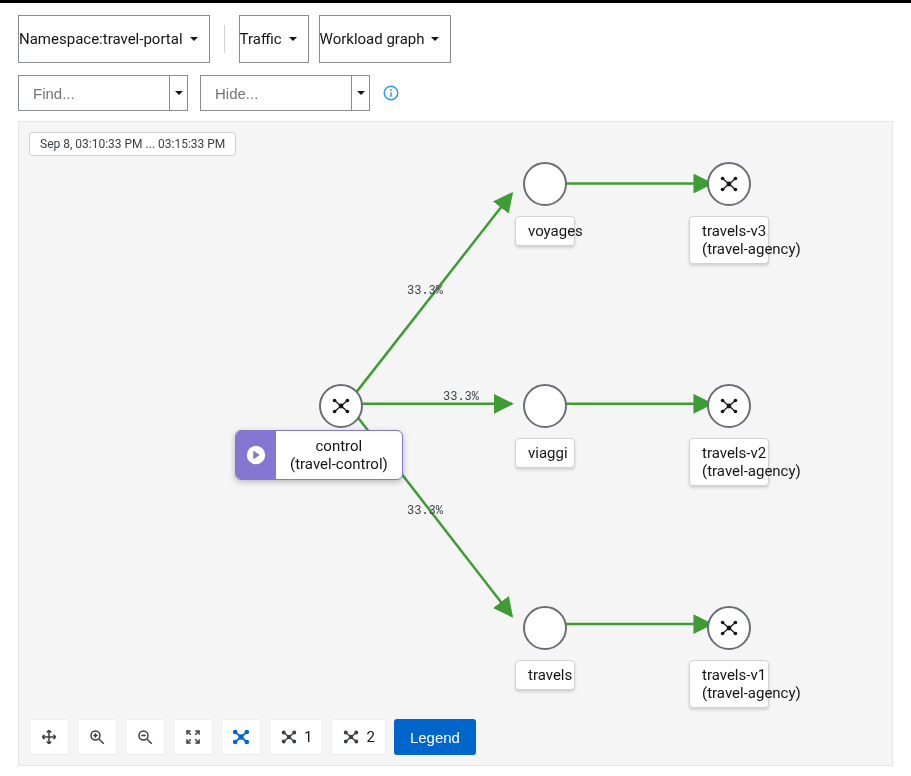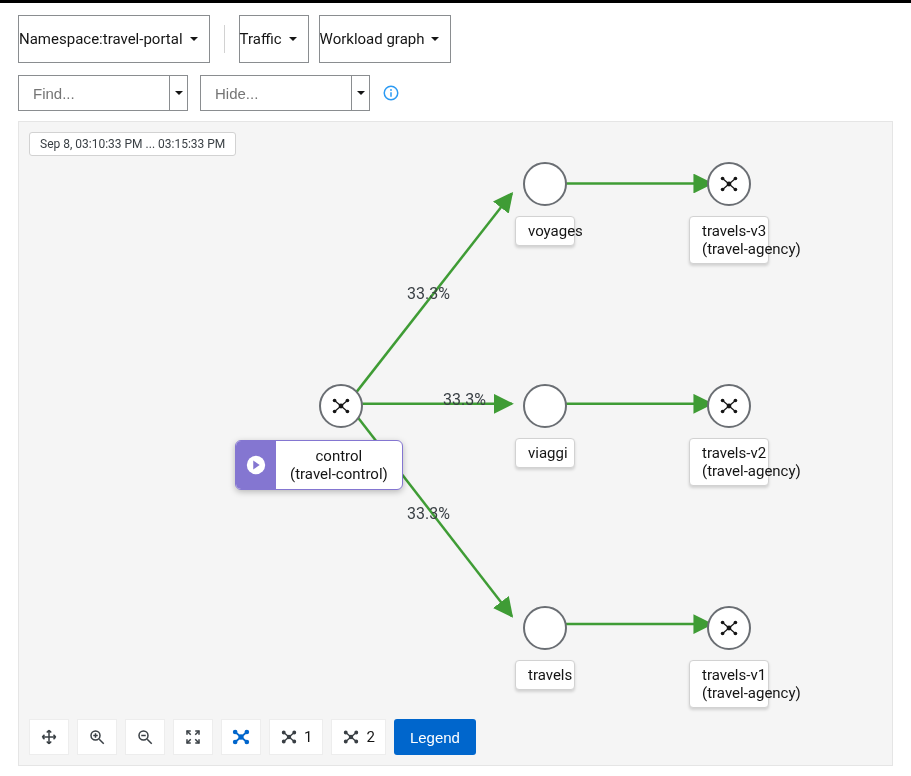--- a/index.html
+++ b/index.html
@@ -58,21 +58,21 @@
     margin: 0 auto;
   }
   .node .tag {
     margin-top: 10px; background: #fff; border: 1px solid #d2d2d2; border-radius: 4px;
     padding: 5px 12px; text-align: center; font-size: 15px; color: #151515;
     box-shadow: 0 2px 3px rgba(0,0,0,0.15);
     white-space: nowrap;
   }
   .node .tag .sub { display: block; }
   .edge-label {
-    position: absolute; font-size: 16px; color: #393f44; background: transparent;
+    position: absolute; font-size: 12px; color: #393f44; background: transparent; font-family: Liberation Mono, monospace;
   }
 
   
   .root-wrap { position: absolute; display: flex; align-items: center; }
   .root-box {
     display: flex; align-items: stretch; background: #fff;
     border: 1px solid #8476d1; border-radius: 6px; overflow: hidden;
     box-shadow: 0 2px 6px rgba(0,0,0,0.25);
   }
   .root-box .entry {
@@ -210,21 +210,21 @@
       <line x1="12" y1="12" x2="5" y2="18"></line>
         <line x1="12" y1="12" x2="19" y2="18"></line>
       <circle cx="12" cy="12" r="2.6"></circle>
         <circle cx="5" cy="6" r="2"></circle>
         <circle cx="19" cy="6" r="2"></circle>
       <circle cx="5" cy="18" r="2"></circle>
         <circle cx="19" cy="18" r="2"></circle>
     </svg>
   </div>
 
-  <div class="root-wrap" style="left:216px; top:318px">
+  <div class="root-wrap" style="left:216px; top:308px">
     <div class="root-box">
       <div class="entry">
         <svg width="22" height="22" viewBox="0 0 24 24">
             <circle cx="12" cy="12" r="10" fill="#fff"></circle>
             <path d="M9 7 L16 12 L9 17 Z" fill="#8476d1"></path>
           </svg>
       </div>
       <div class="body">
         <div>control</div>
         <div>(travel-control)</div>

